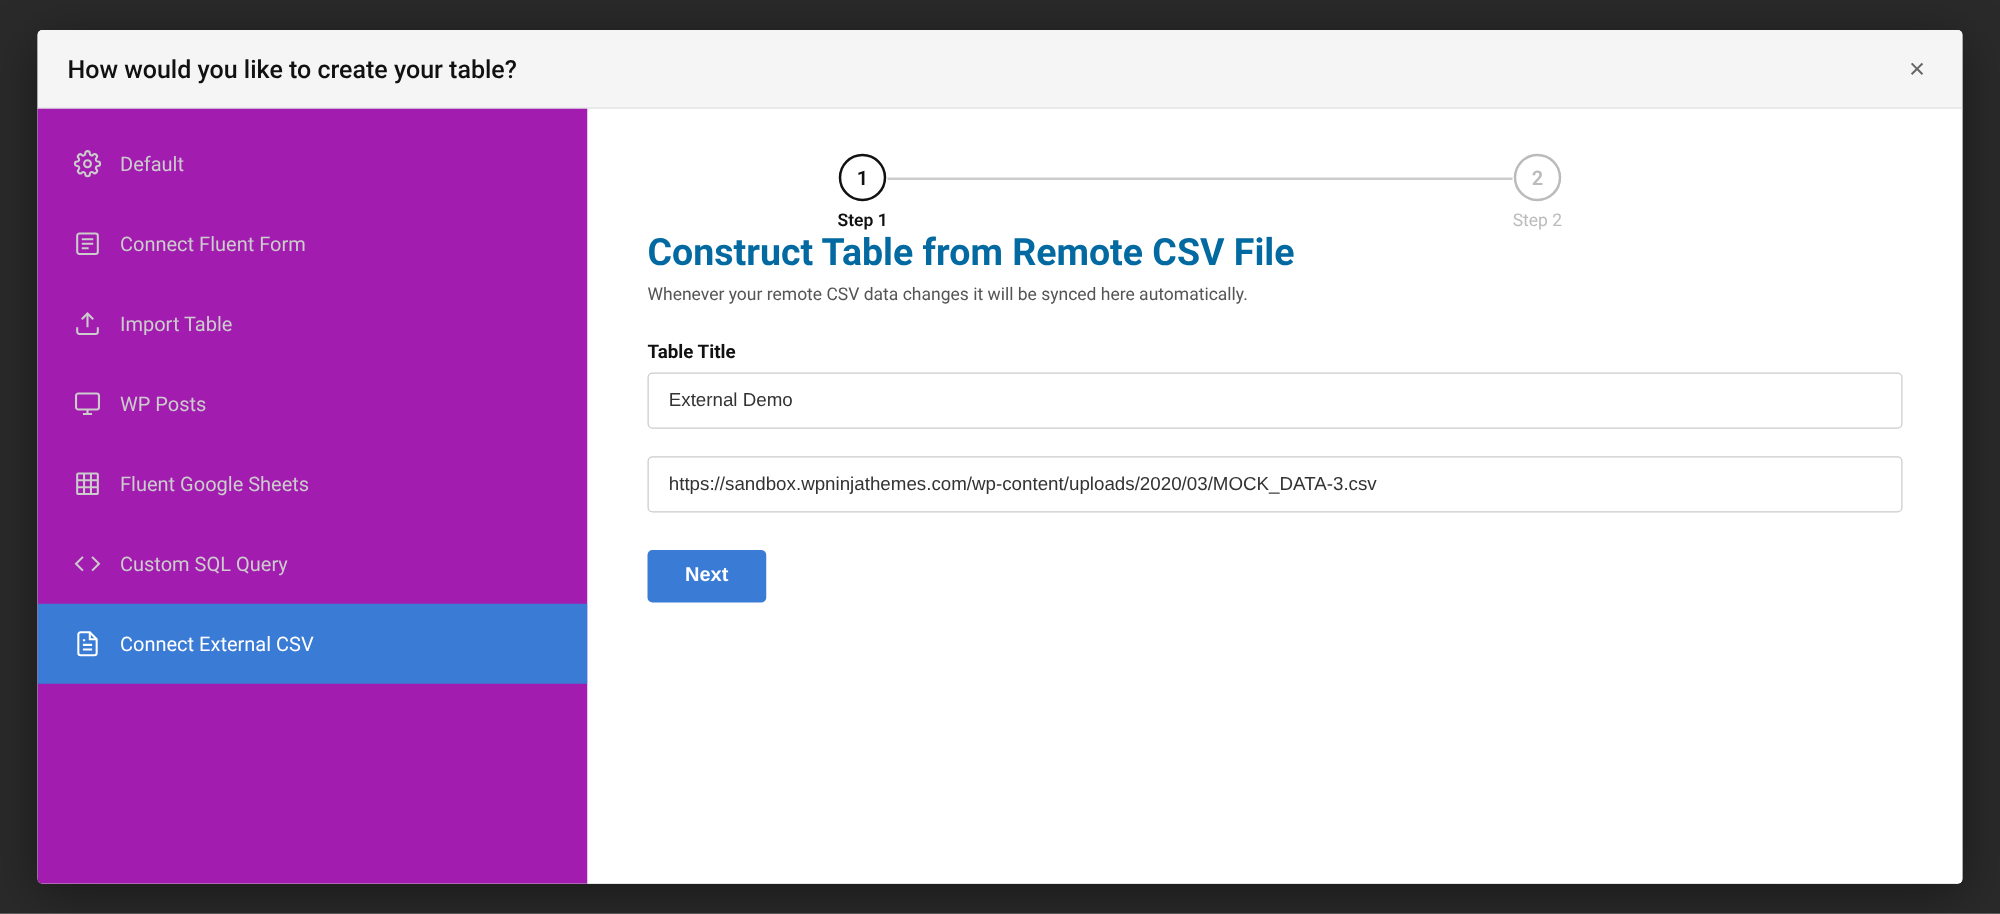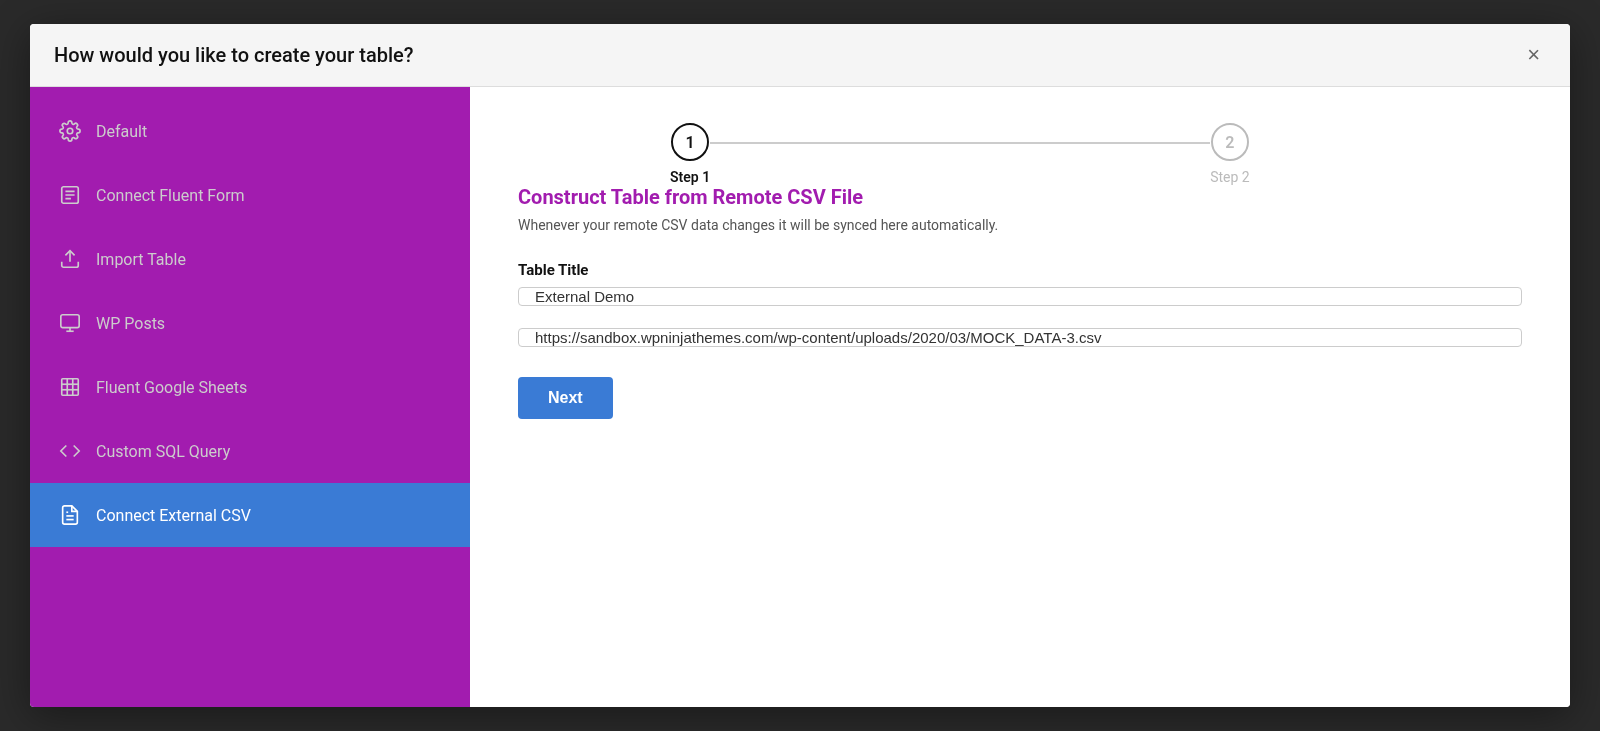--- a/index.html
+++ b/index.html
@@ -169,23 +169,23 @@
     .step-row {
       display: flex;
       align-items: flex-start;
       width: 100%;
       max-width: 700px;
       margin: 0 auto;
     }
 
     
     .form-title {
-      font-size: 20px;
+      font-size: 30px;
       font-weight: 700;
-      color: #a21caf;
+      color: #0369a1;
       margin-bottom: 8px;
     }
 
     .form-subtitle {
       font-size: 14px;
       color: #555;
       margin-bottom: 28px;
     }
 
     .form-group {
@@ -195,21 +195,21 @@
     .form-label {
       display: block;
       font-size: 15px;
       font-weight: 700;
       color: #111;
       margin-bottom: 8px;
     }
 
     .form-input {
       width: 100%;
-      padding: 0 16px;
+      padding: 13px 16px;
       border: 1px solid #ccc;
       border-radius: 4px;
       font-size: 15px;
       color: #333;
       outline: none;
     }
 
     .next-btn {
       background: #3a7bd5;
       color: #ffffff;

